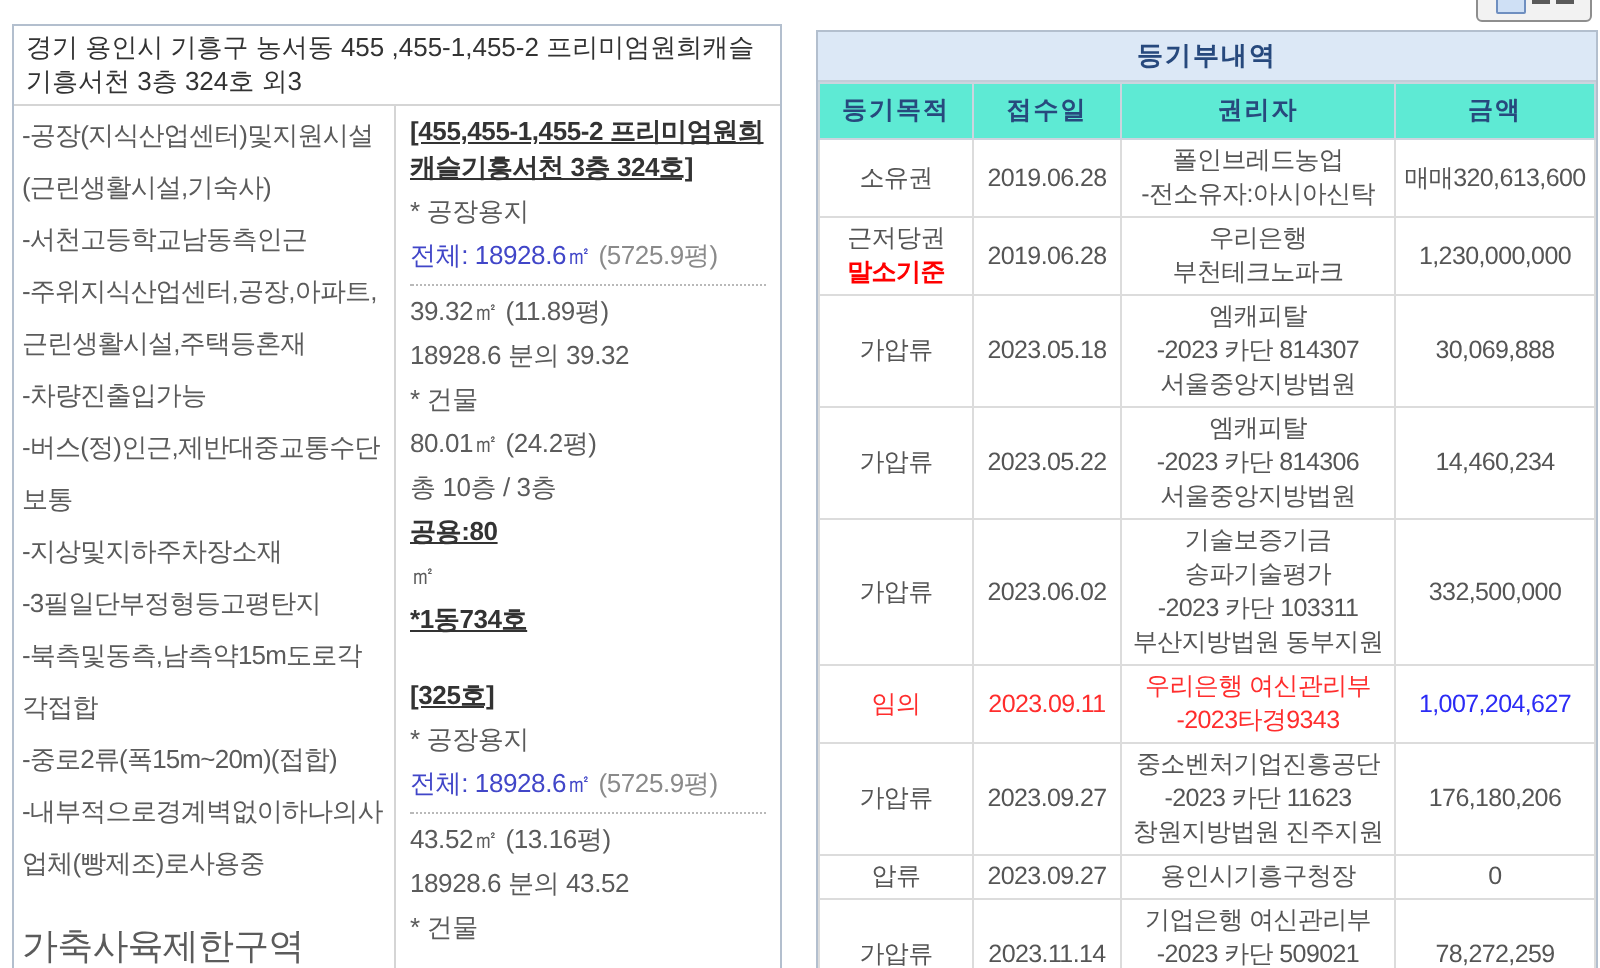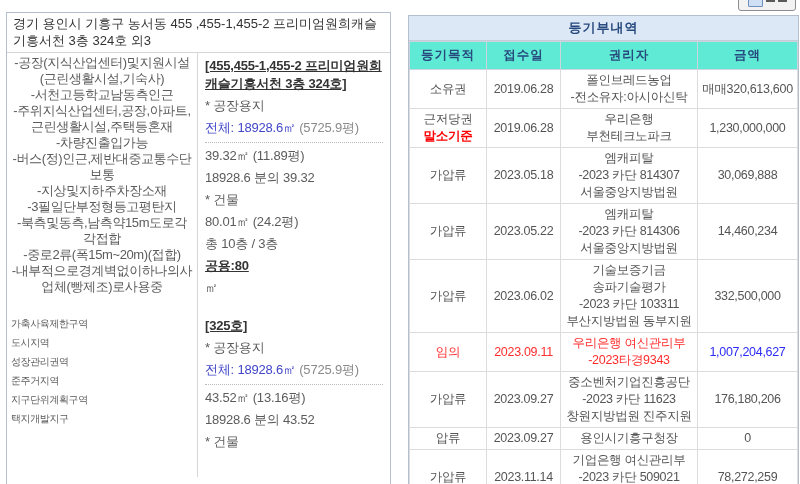--- a/index.html
+++ b/index.html
@@ -19,23 +19,23 @@
 
   
   #appraisal{left:6px;top:12px;width:383px;height:560px;}
   .address{
     font-weight:normal;color:#333;font-size:13px;line-height:17px;
     padding:2px 6px 3px 6px;border-bottom:1px solid #d5d5d5;
   }
   .cols{display:flex;align-items:stretch;}
   .col-left{width:182px;border-right:1px solid #d5d5d5;padding:2px 4px;min-height:420px;}
   .col-right{flex:1;padding:2px 7px;}
-  .feature{font-size:13px;color:#5b5b5b;line-height:16px;letter-spacing:-0.4px;text-align:center;}
+  .feature{font-size:13px;color:#5b5b5b;line-height:26px;letter-spacing:-0.4px;}
   .zones{margin-top:19px;}
-  .zone{font-size:10px;color:#5b5b5b;line-height:19px;letter-spacing:-0.4px;}
+  .zone{font-size:18px;color:#5b5b5b;line-height:19px;letter-spacing:-0.4px;}
   .detail-line{font-size:13px;color:#5b5b5b;line-height:18px;padding:2px 0;letter-spacing:-0.2px;}
   .detail-line.bold{font-weight:bold;color:#333;text-decoration:underline;}
   .detail-line.total{border-bottom:1px dotted #b9b9b9;padding-bottom:5px;margin-bottom:2px;}
   .detail-line.spacer{height:12px;}
   .total-prefix{color:#4146c8;}
   .total-suffix{color:#8a8a8a;}
 
   
   #registry{left:408px;top:15px;width:389px;height:560px;}
   #registry .panel-title{padding:3px 0;}
@@ -105,20 +105,21 @@
           <div class="detail-line bold">[455,455-1,455-2 프리미엄원희캐슬기흥서천 3층 324호]</div>
           <div class="detail-line gray">* 공장용지</div>
           <div class="detail-line total"><span class="total-prefix">전체: 18928.6㎡</span><span class="total-suffix"> (5725.9평)</span></div>
           <div class="detail-line gray">39.32㎡  (11.89평)</div>
           <div class="detail-line gray">18928.6 분의 39.32</div>
           <div class="detail-line gray">* 건물</div>
           <div class="detail-line gray">80.01㎡  (24.2평)</div>
           <div class="detail-line gray">총 10층 / 3층</div>
           <div class="detail-line bold">공용:80</div>
           <div class="detail-line gray">㎡</div>
+          <div class="detail-line bold">*1동734호</div>
           <div class="detail-line spacer"></div>
           <div class="detail-line bold">[325호]</div>
           <div class="detail-line gray">* 공장용지</div>
           <div class="detail-line total"><span class="total-prefix">전체: 18928.6㎡</span><span class="total-suffix"> (5725.9평)</span></div>
           <div class="detail-line gray">43.52㎡  (13.16평)</div>
           <div class="detail-line gray">18928.6 분의 43.52</div>
           <div class="detail-line gray">* 건물</div>
         </div>
     </div>
   </div>

